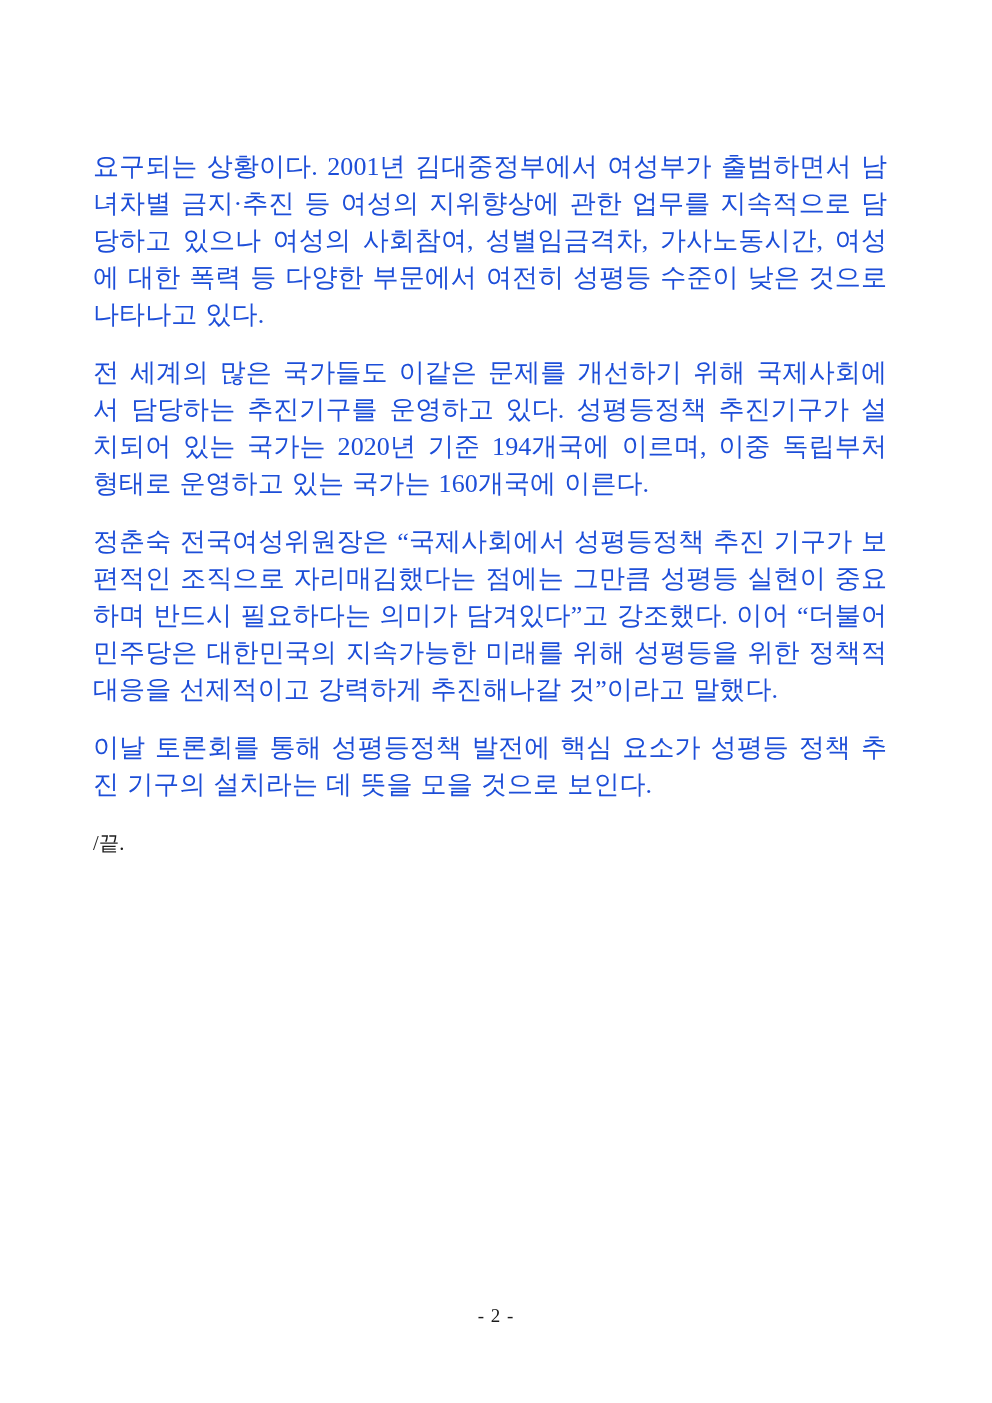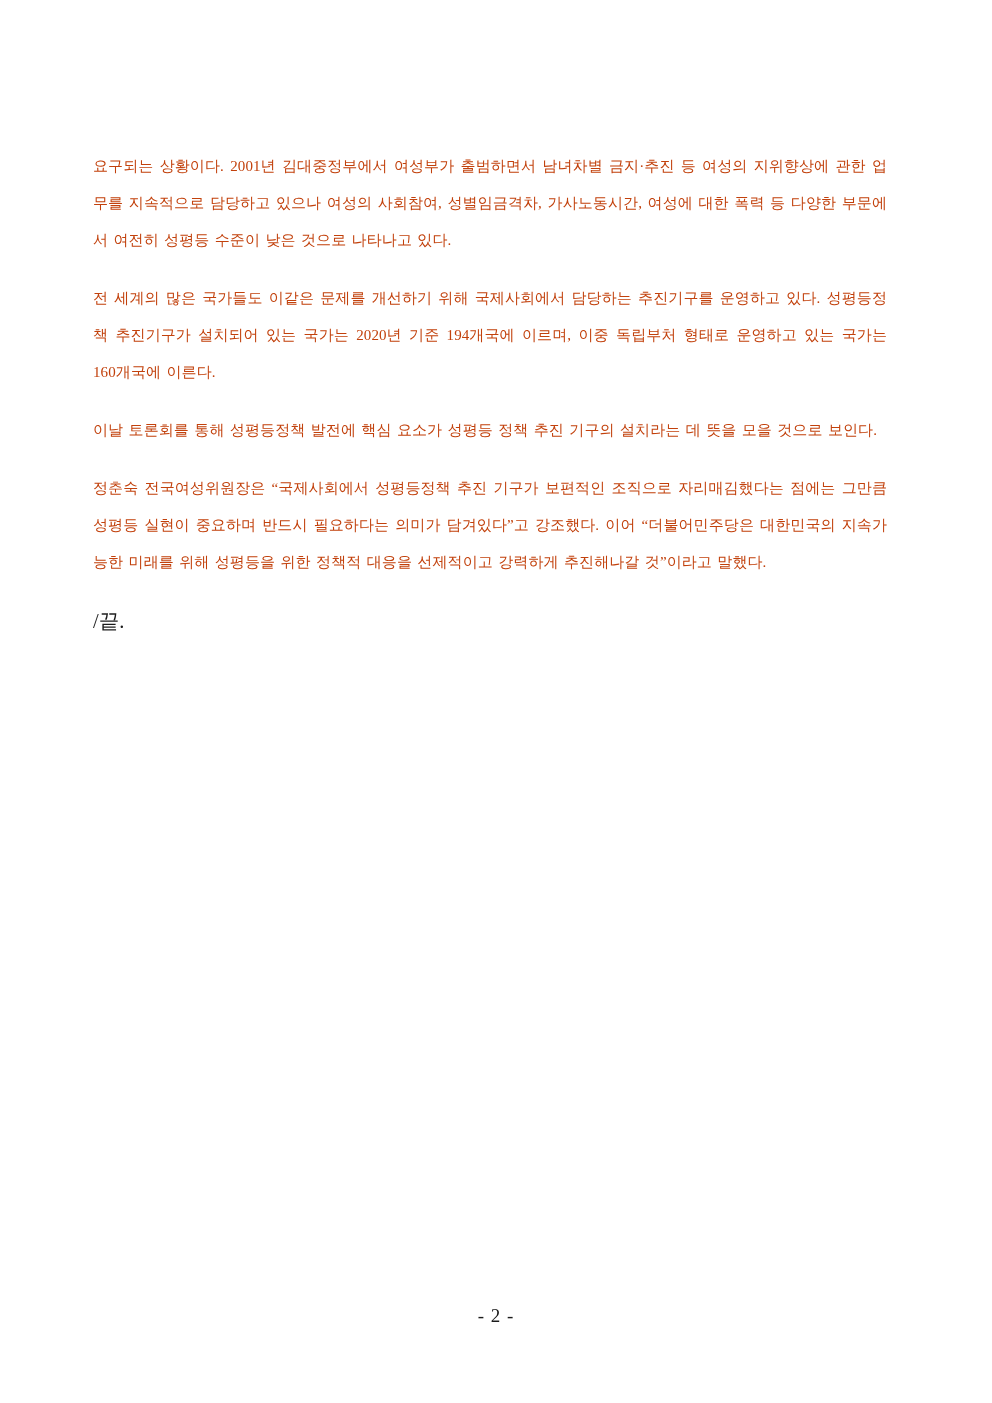--- a/index.html
+++ b/index.html
@@ -20,28 +20,28 @@
     box-sizing: border-box;
     overflow: hidden;
   }
   .content {
     position: absolute;
     left: 93px;
     top: 148px;
     width: 810px;
   }
   .para {
-    font-size: 15px;
+    font-size: 26px;
     line-height: 37px;
     text-align: justify;
     text-justify: inter-character;
     letter-spacing: 0.1px;
     word-spacing: 1.5px;
     margin: 0 16px 21px 0;
-    color: #c2410c;
+    color: #1d4ed8;
   }
   .para:last-child {
     margin-bottom: 0;
   }
   .end-mark {
     font-size: 20.5px;
     line-height: 37px;
     margin: 22px 0 0 0;
     text-align: left;
     color: #1b1b1b;
@@ -57,18 +57,18 @@
     letter-spacing: 1px;
   }
 </style>
 </head>
 <body>
 
 <div class="page">
   <div class="content">
     <p class="para">요구되는 상황이다. 2001년 김대중정부에서 여성부가 출범하면서 남녀차별 금지·추진 등 여성의 지위향상에 관한 업무를 지속적으로 담당하고 있으나 여성의 사회참여, 성별임금격차, 가사노동시간, 여성에 대한 폭력 등 다양한 부문에서 여전히 성평등 수준이 낮은 것으로 나타나고 있다.</p>
     <p class="para">전 세계의 많은 국가들도 이같은 문제를 개선하기 위해 국제사회에서 담당하는 추진기구를 운영하고 있다. 성평등정책 추진기구가 설치되어 있는 국가는 2020년 기준 194개국에 이르며, 이중 독립부처 형태로 운영하고 있는 국가는 160개국에 이른다.</p>
+    <p class="para">정춘숙 전국여성위원장은 “국제사회에서 성평등정책 추진 기구가 보편적인 조직으로 자리매김했다는 점에는 그만큼 성평등 실현이 중요하며 반드시 필요하다는 의미가 담겨있다”고 강조했다. 이어 “더불어민주당은 대한민국의 지속가능한 미래를 위해 성평등을 위한 정책적 대응을 선제적이고 강력하게 추진해나갈 것”이라고 말했다.</p>
     <p class="para">이날 토론회를 통해 성평등정책 발전에 핵심 요소가 성평등 정책 추진 기구의 설치라는 데 뜻을 모을 것으로 보인다.</p>
-    <p class="para">정춘숙 전국여성위원장은 “국제사회에서 성평등정책 추진 기구가 보편적인 조직으로 자리매김했다는 점에는 그만큼 성평등 실현이 중요하며 반드시 필요하다는 의미가 담겨있다”고 강조했다. 이어 “더불어민주당은 대한민국의 지속가능한 미래를 위해 성평등을 위한 정책적 대응을 선제적이고 강력하게 추진해나갈 것”이라고 말했다.</p>
     <p class="end-mark">/끝.</p>
   </div>
   <div class="page-number">- 2 -</div>
 </div>
 
 </body></html>

